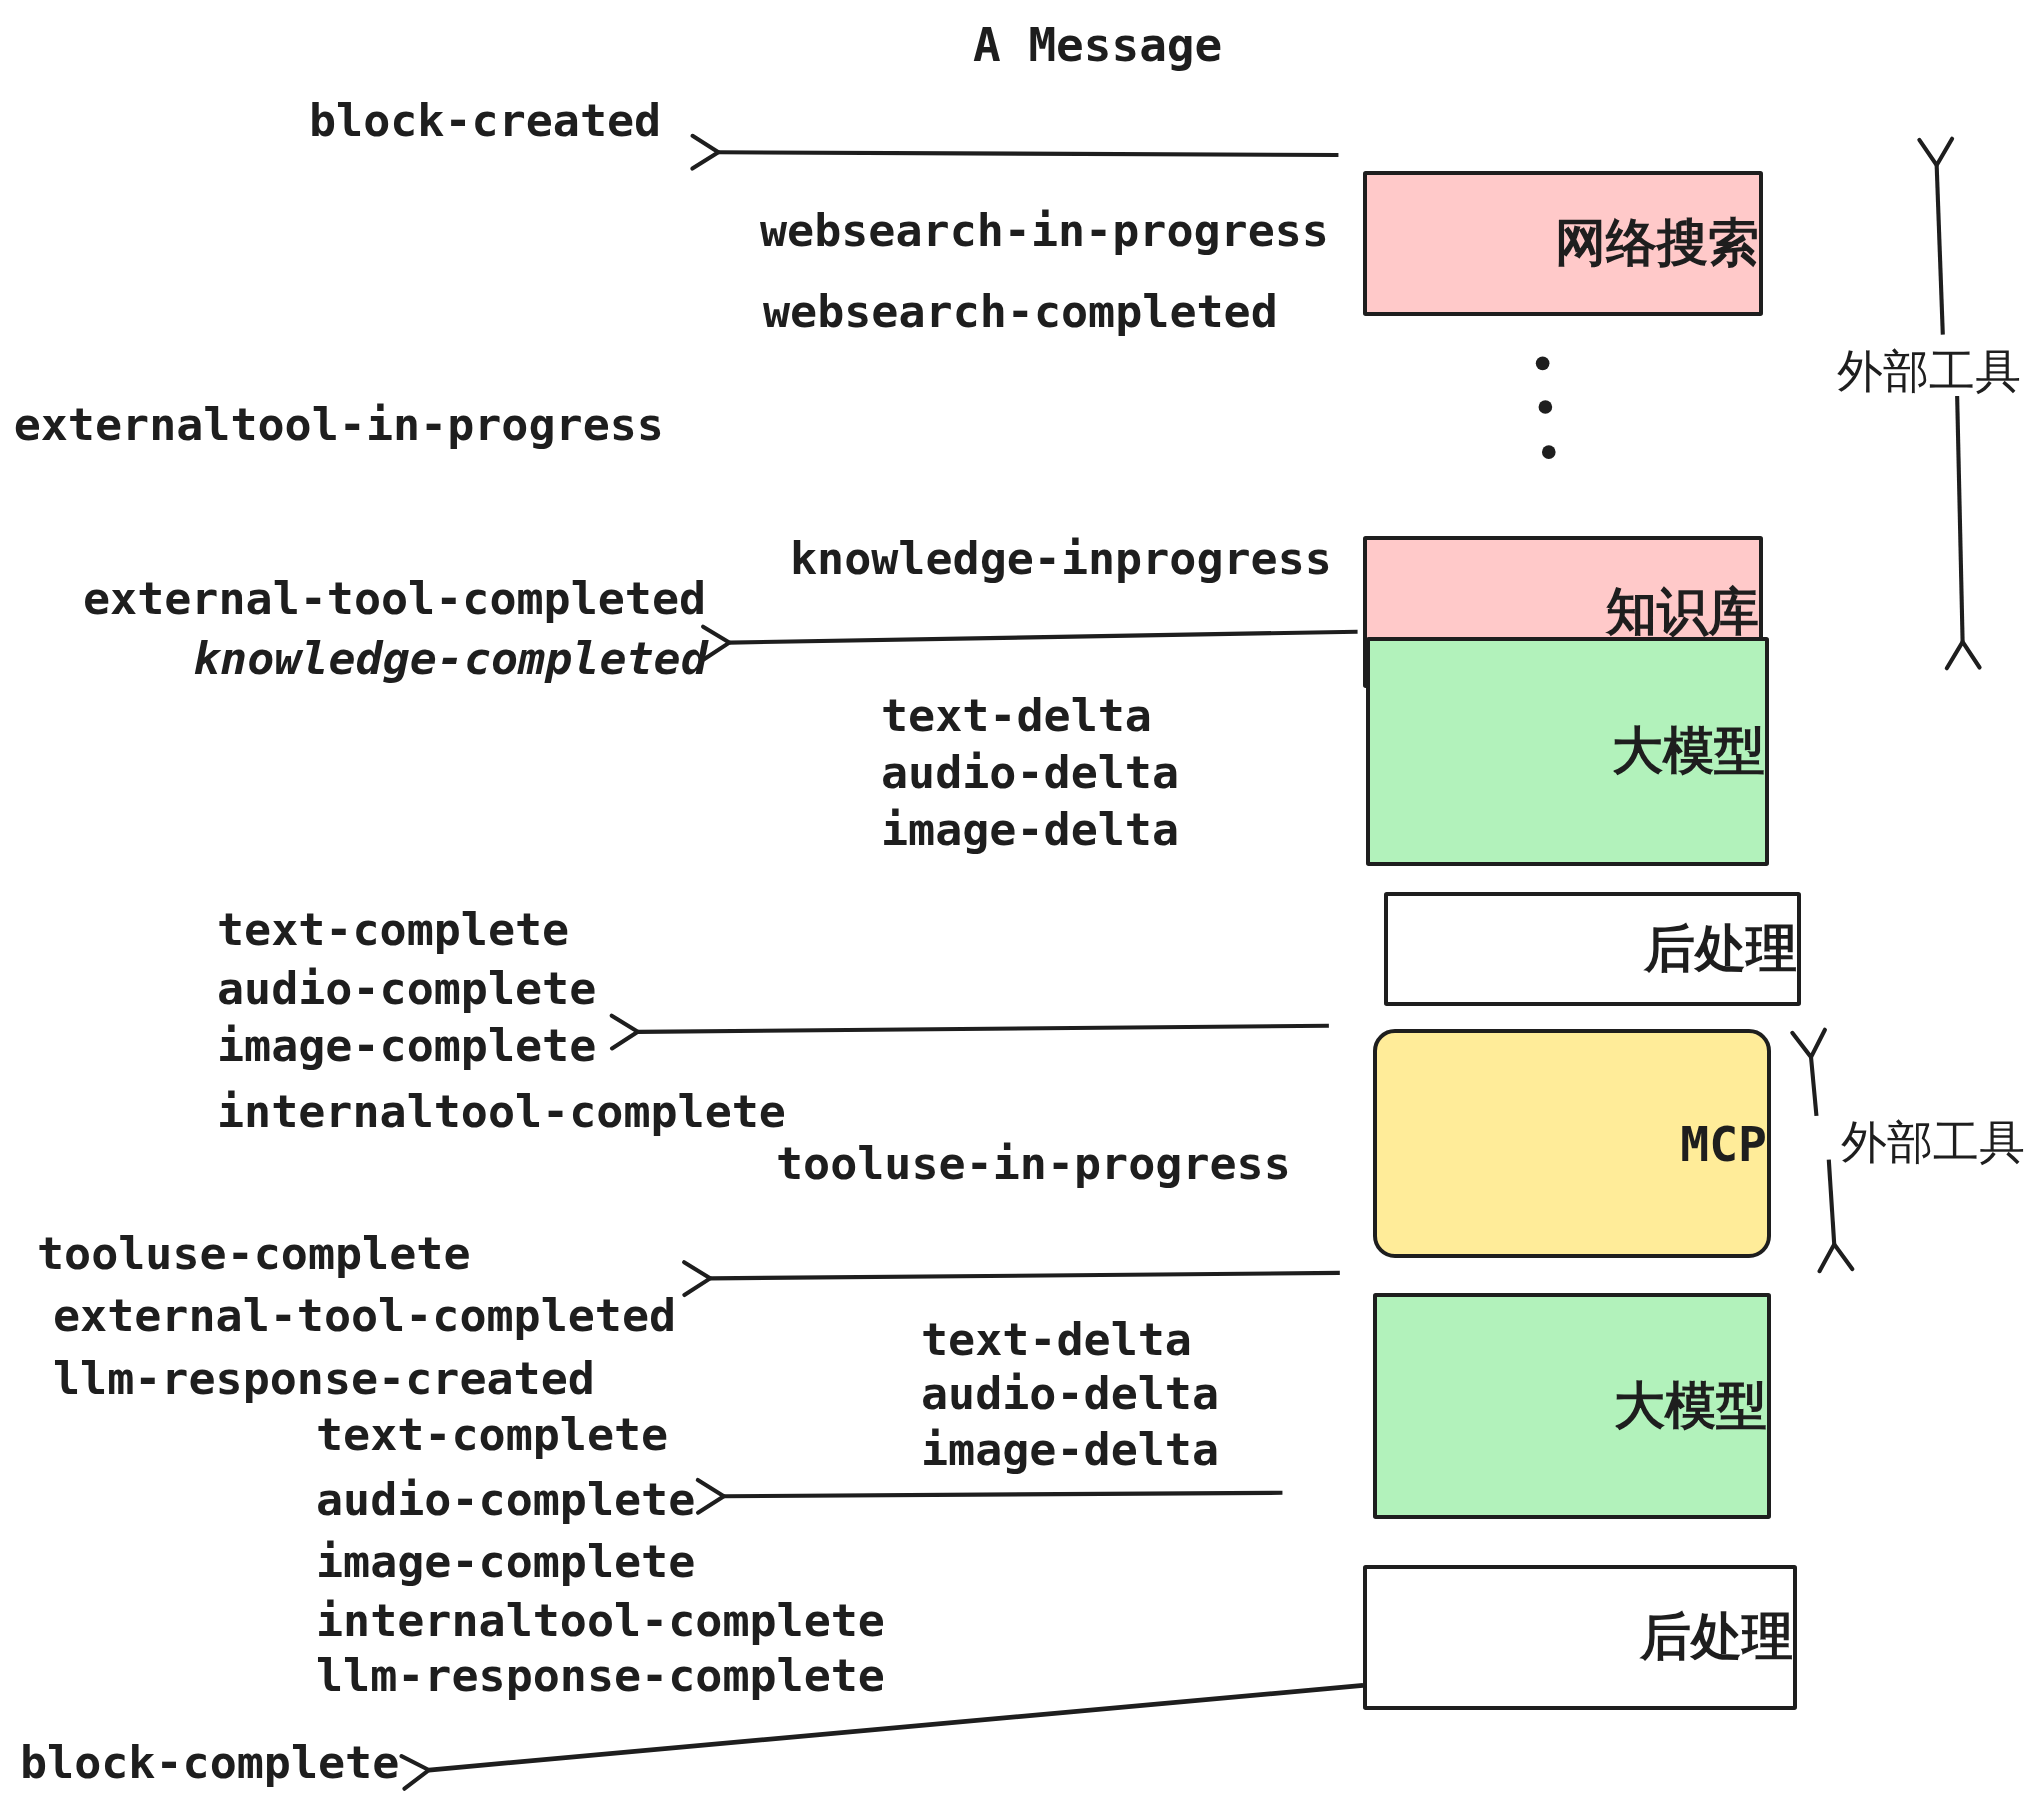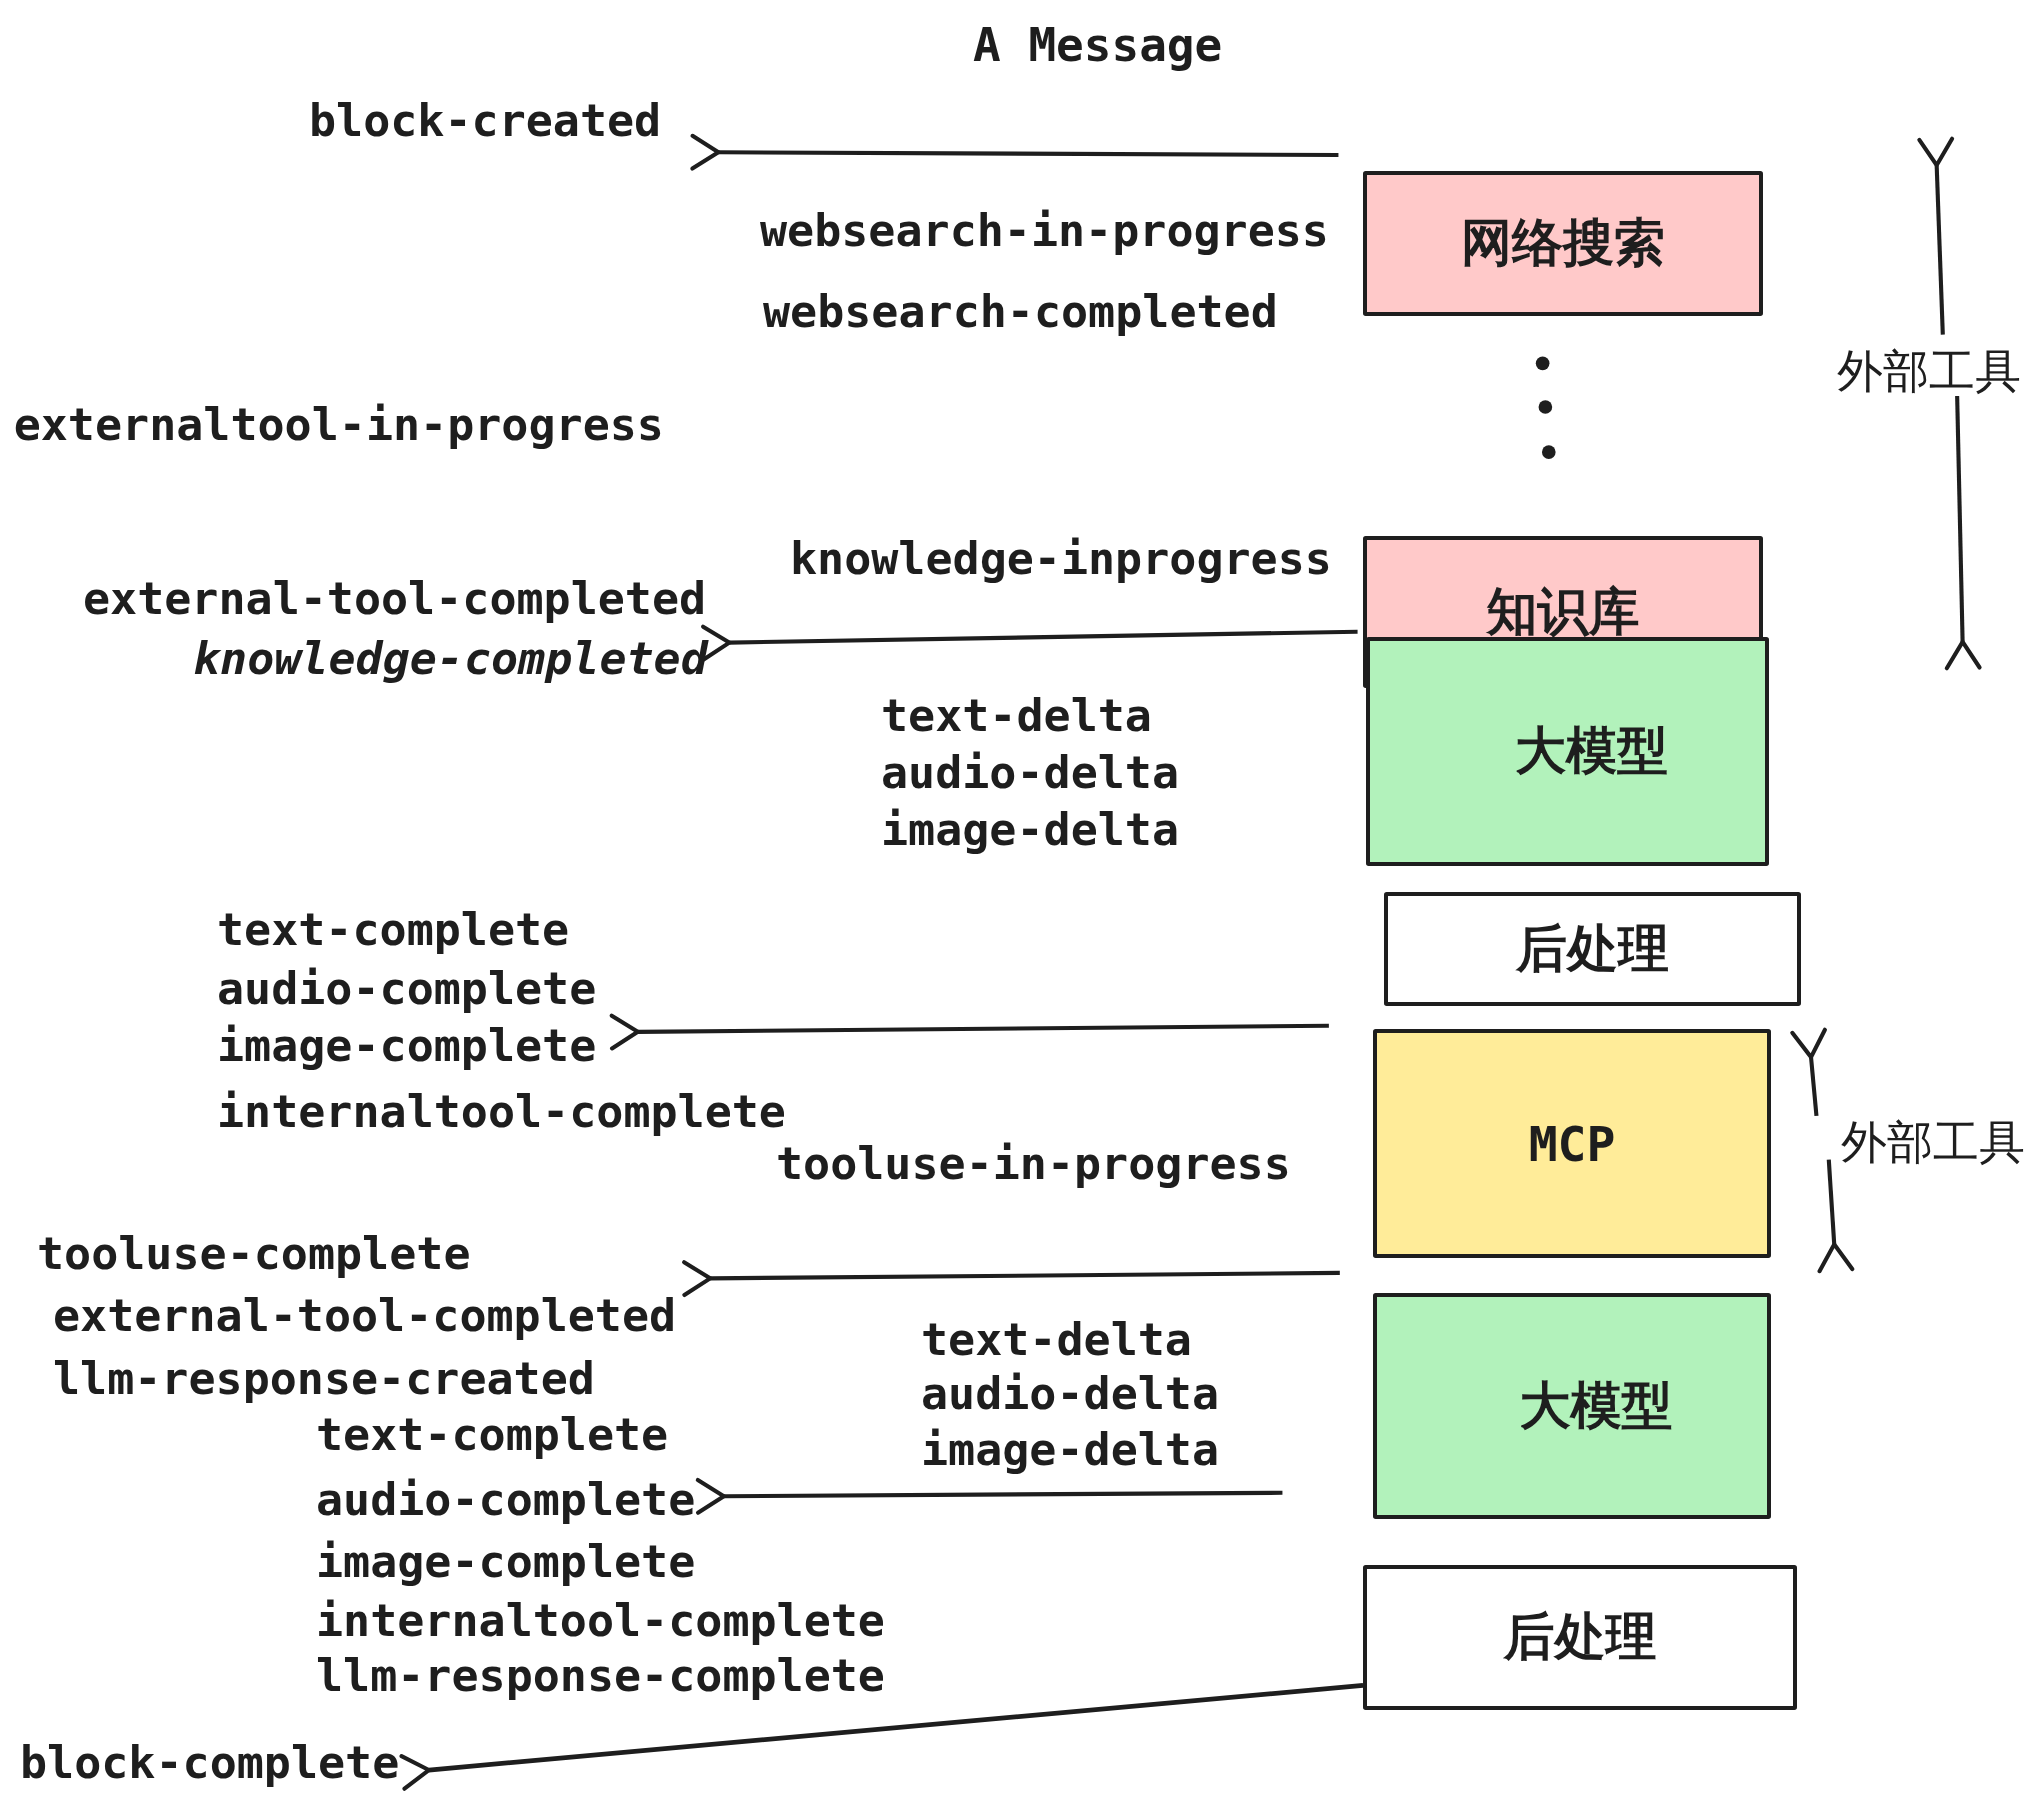--- a/index.html
+++ b/index.html
@@ -13,29 +13,29 @@
   #arrow-layer{position:absolute; left:0; top:0; z-index:1;}
   .ev{
     position:absolute; z-index:2; font-size:45px; line-height:1.1;
     white-space:nowrap; font-weight:600; letter-spacing:0px;
   }
   .title{
     position:absolute; z-index:2; font-size:46px; font-weight:700; white-space:nowrap;
   }
   .box{
     position:absolute; z-index:2; border:4.1px solid var(--ink); border-radius:2.7px;
-    display:flex; align-items:center; justify-content:center; box-sizing:border-box;
+    display:flex; align-items:center; justify-content:flex-end; box-sizing:border-box;
   }
   .box .lbl{
     font-family:"DejaVu Sans","Liberation Sans",sans-serif;
     font-size:51px; font-weight:600; color:var(--ink);
   }
   .box .lbl.mono{ font-family:"DejaVu Sans Mono",monospace; font-size:48px; font-weight:700;}
   .pink{background:var(--pink);} .green{background:var(--green);padding-left:48px;}
-  .yellow{background:var(--yellow);} .white{background:var(--white);}
+  .yellow{background:var(--yellow);border-radius:22px;} .white{background:var(--white);}
   .side-label{
     position:absolute; z-index:2; font-family:"DejaVu Sans","Liberation Sans",sans-serif;
     font-size:46px; font-weight:400; white-space:nowrap; color:var(--ink);
   }
   
   #t-title{left:973px; top:18px;}
   #e-block-created{left:309px; top:96px;}
   #e-websearch-created{left:309px; top:164px;}
   #e-websearch-in-progress{left:760px; top:206px;}
   #e-websearch-completed{left:763px; top:287px;}

